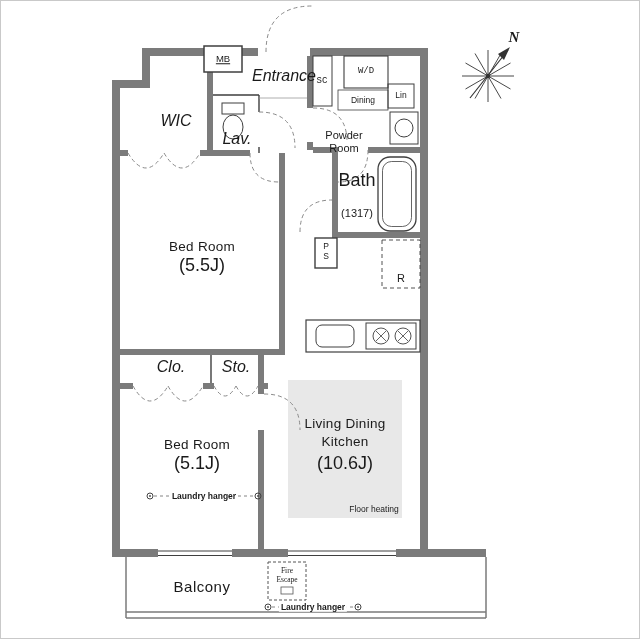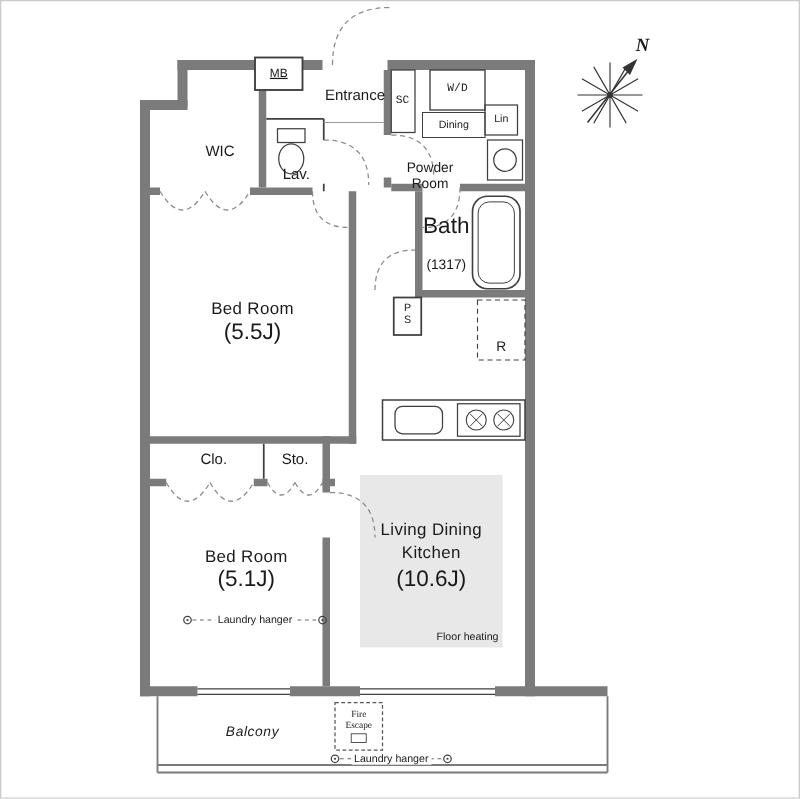--- a/index.html
+++ b/index.html
@@ -9,25 +9,25 @@
     font-family:"Liberation Sans","DejaVu Sans",sans-serif;
   }
   #plan svg{position:absolute;left:0;top:0;}
   .lbl{position:absolute;transform:translate(-50%,-50%);white-space:nowrap;
        color:var(--text,#1a1a1a);line-height:1;}
   .s7{font-size:7.5px;font-family:Liberation Serif, serif;}
   .s8{font-size:8.5px;}
   .s9{font-size:9px;font-family:Liberation Mono, monospace;}
   .s95{font-size:9.5px;text-decoration:underline;}
   .s11{font-size:11px;margin-top:16px;}
-  .s115{font-size:12px;}
+  .s115{font-size:16px;font-style:italic;}
   .s12{font-size:18px;}
   .s135{font-size:13.5px;letter-spacing:.3px;}
-  .s15{font-size:11px;letter-spacing:.5px;font-style:italic;}
-  .whitebg{background:#fff;padding:0 2px;}
+  .s15{font-size:15px;letter-spacing:.5px;}
+  .whitebg{background:#fff;padding:0 2px;font-weight:bold;}
   .north{font-family:"Liberation Serif","DejaVu Serif",serif;font-style:italic;
          font-weight:bold;font-size:15px;}
 </style>
 </head>
 <body>
 
 <div id="plan">
 
   <svg width="640" height="639" viewBox="0 0 640 639">
 

